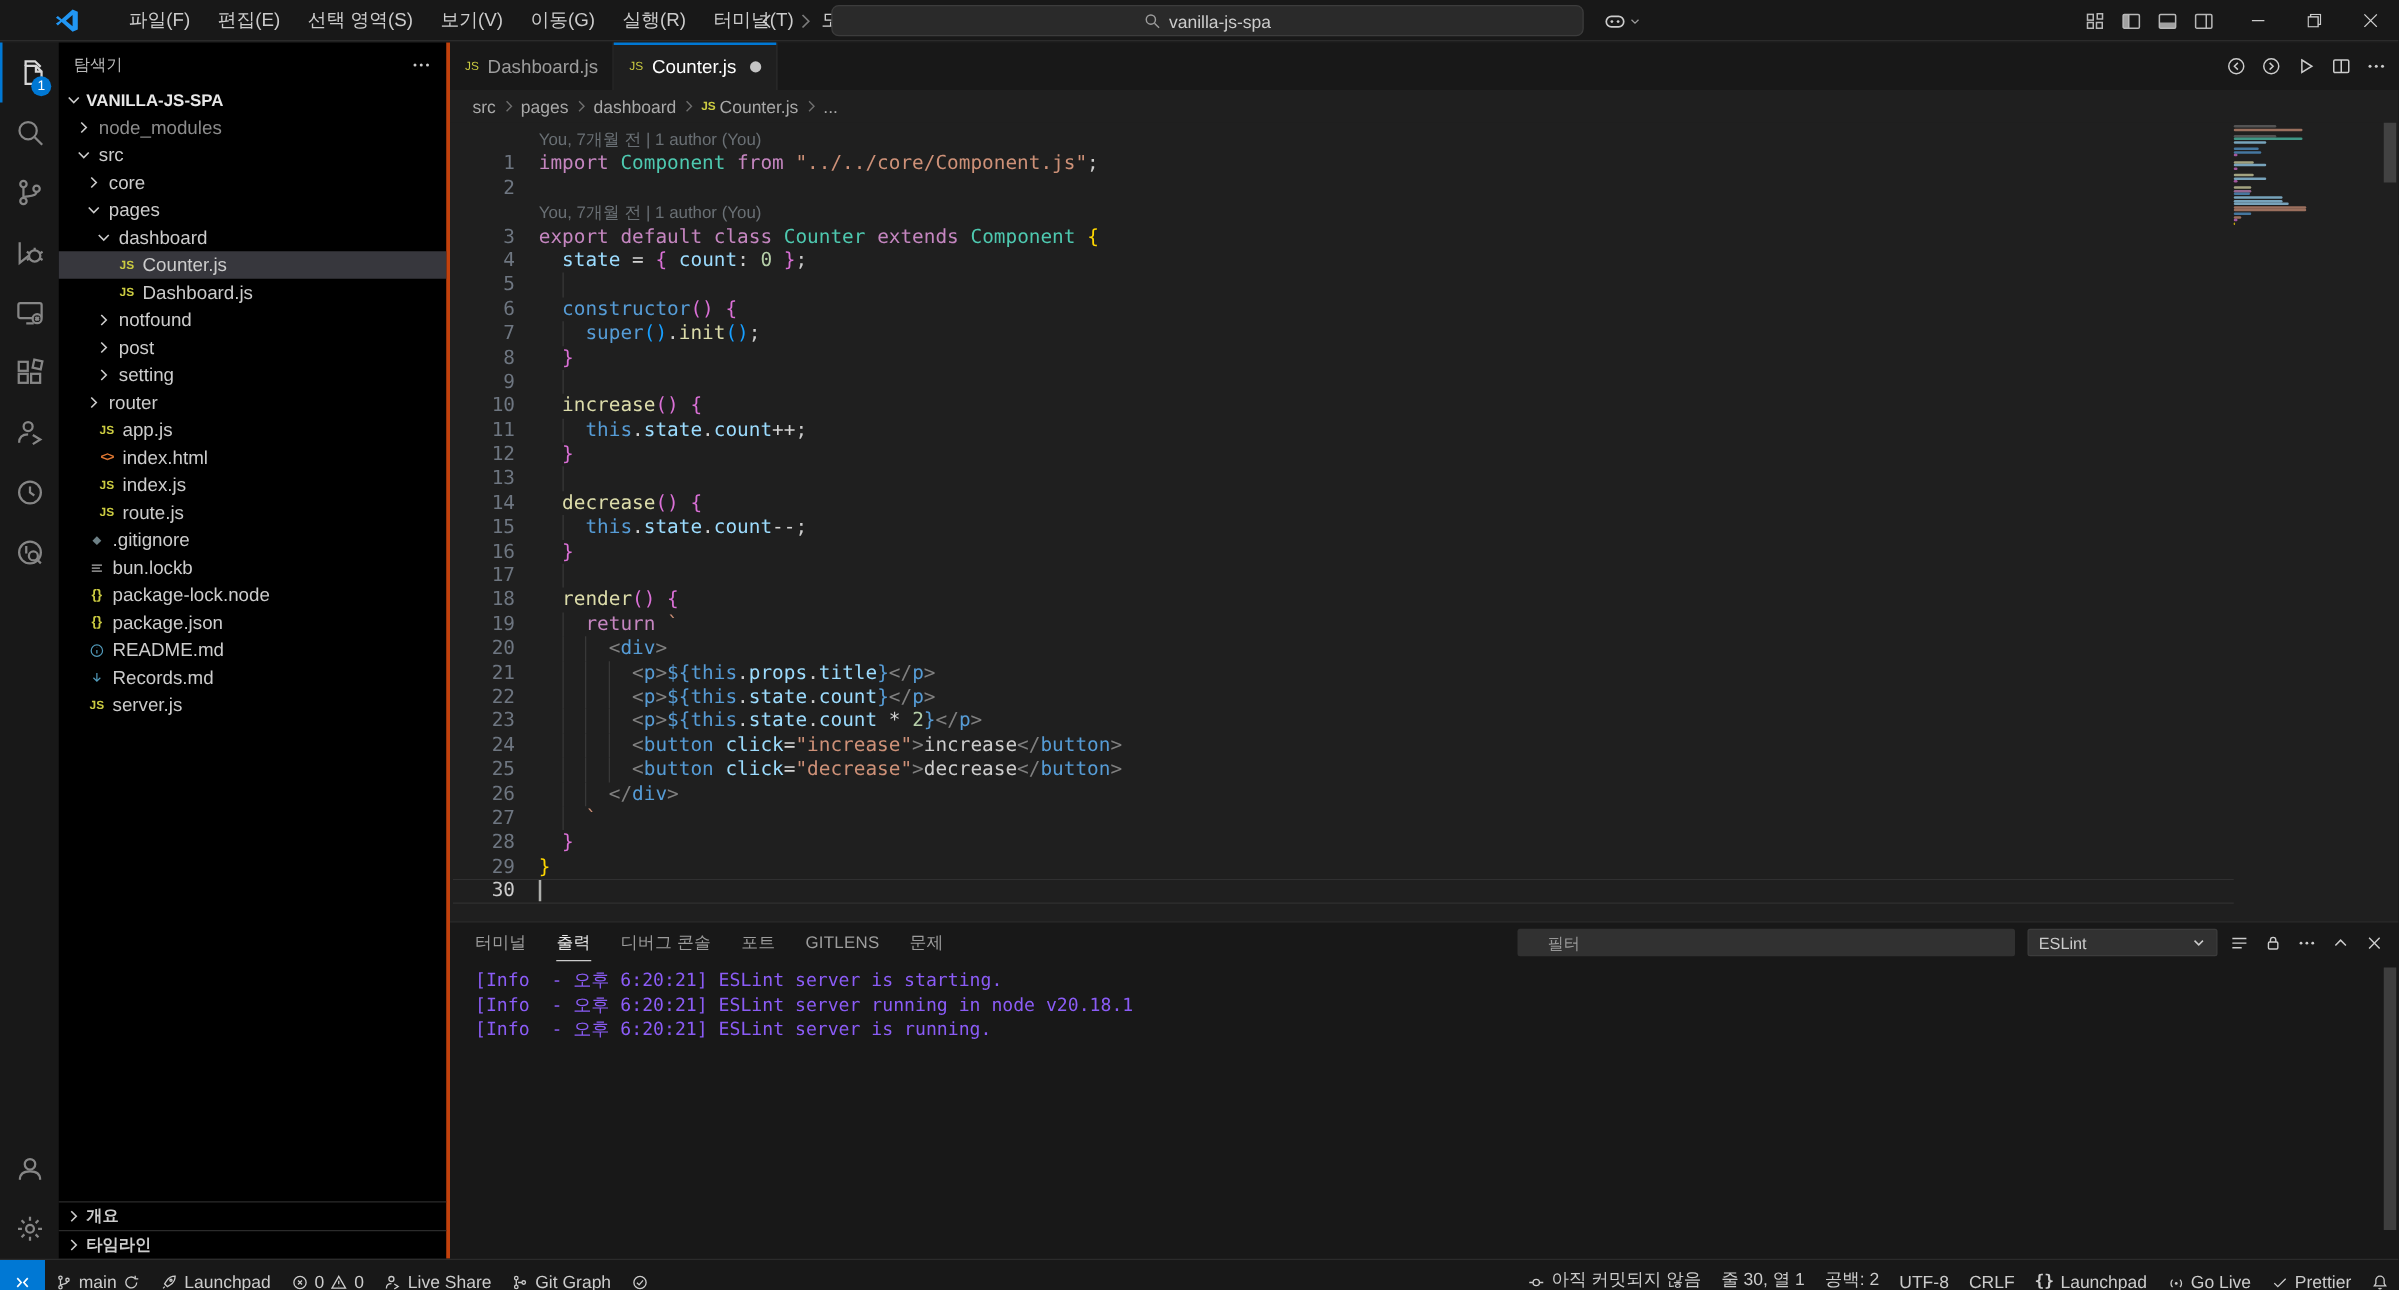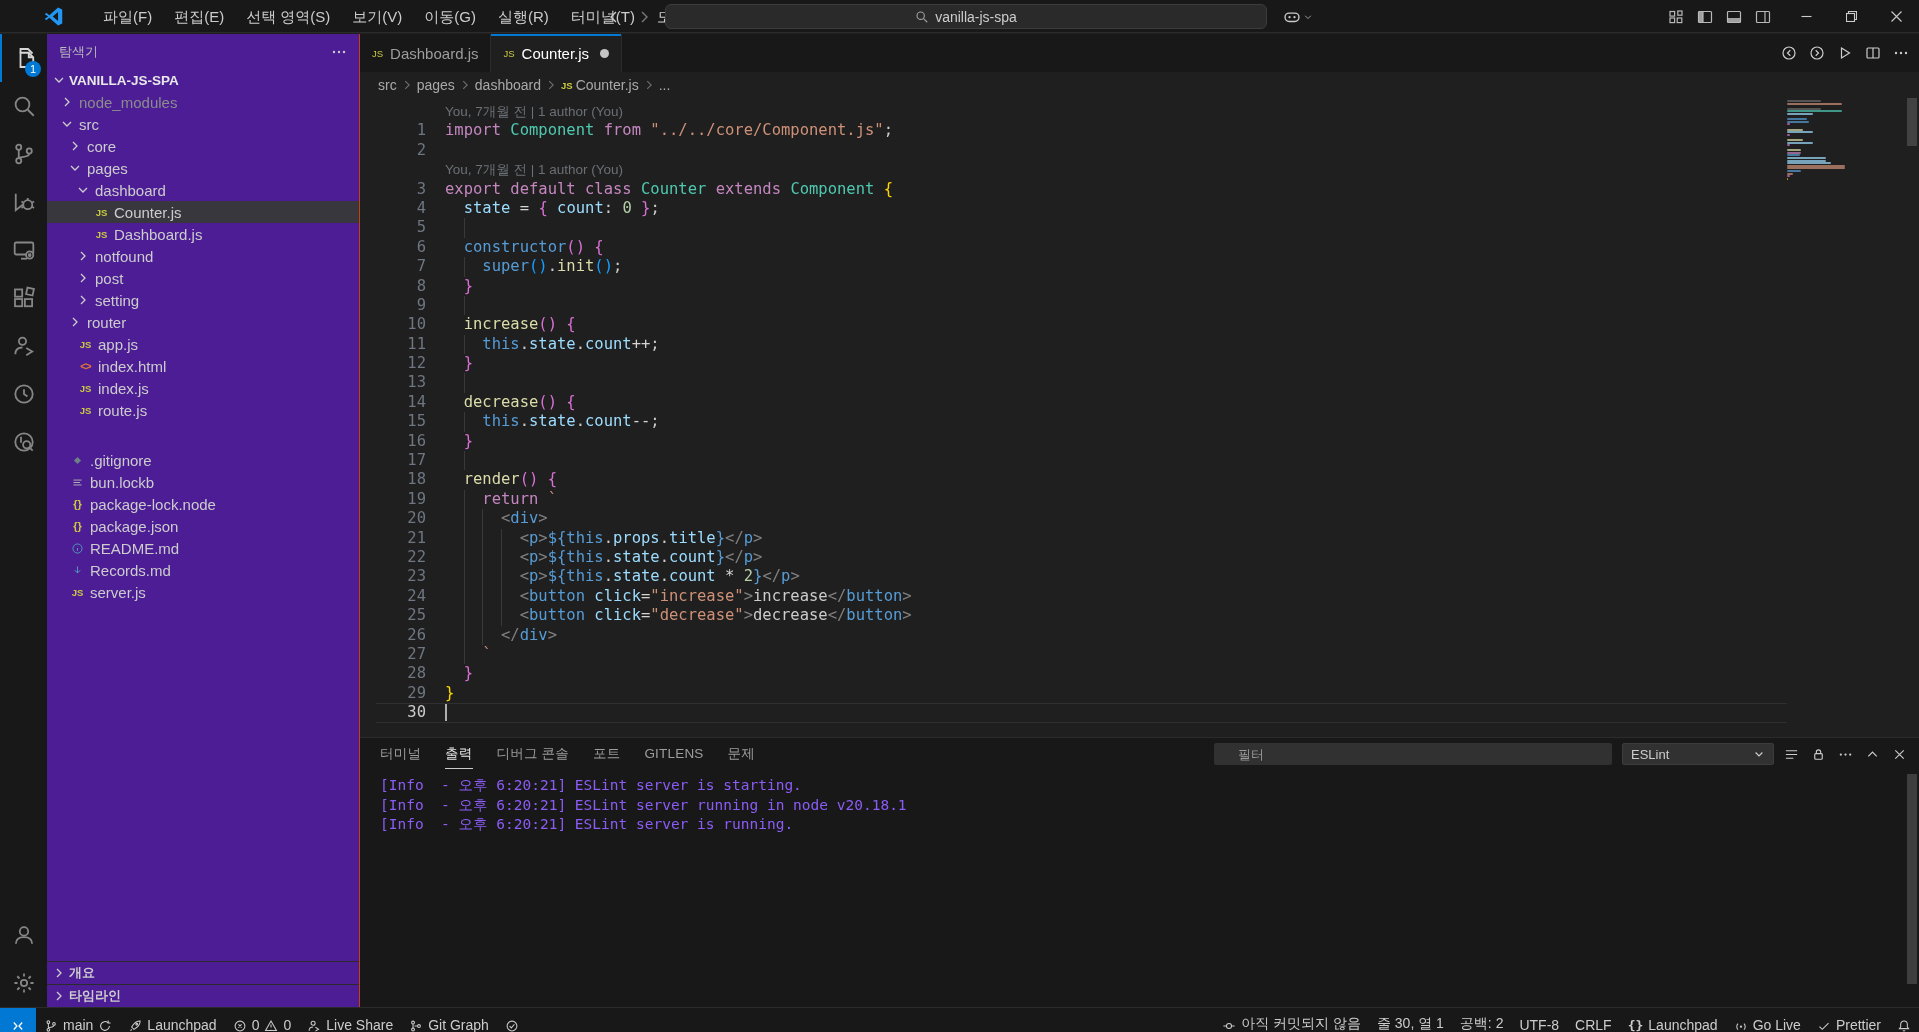--- a/index.html
+++ b/index.html
@@ -28,21 +28,21 @@
 
   
   .activitybar { position:absolute; top:34px; left:0; width:47px; bottom:25px; background:#181818; display:flex; flex-direction:column; }
   .ab-item { position:relative; width:47px; height:48px; display:flex; align-items:center; justify-content:center; color:#868686; }
   .ab-item.active { color:#d7d7d7; border-left:2px solid #0078d4; }
   .ab-item .ic { width:24px; height:24px; }
   .ab-badge { position:absolute; right:6px; bottom:5px; min-width:16px; height:16px; border-radius:9px; background:#0078d4; color:#fff; font-size:11px; line-height:16px; text-align:center; padding:0 3px; }
   .ab-bottom { margin-top:auto; }
 
   
-  .sidebar { position:absolute; top:34px; left:47px; width:313px; bottom:25px; background:#4c1d95; border-right:1px solid #c2410c; font-size:15px; }
+  .sidebar { position:absolute; top:34px; left:47px; width:313px; bottom:25px; background:#000000; border-right:3px solid #c2410c; font-size:15px; }
   .sb-header { height:35px; display:flex; align-items:center; padding:0 12px; color:#bbbbbb; font-size:13px; }
   .sb-header .more { margin-left:auto; width:16px; height:16px; color:#cccccc; }
   .sb-root { height:22px; display:flex; align-items:center; font-weight:700; font-size:13.5px; color:#e7e7e7; padding-left:4px; }
   .sb-root .chev { width:16px; height:16px; color:#cccccc; margin-right:2px; }
   .tree-row { height:22px; display:flex; align-items:center; white-space:nowrap; color:#cccccc; }
   .tree-row.selected { background:#37373d; }
   .tree-row.dim .lbl { color:#8c8c8c; }
   .tree-row .chev { width:16px; height:16px; flex:0 0 16px; color:#cccccc; }
   .tree-row .ficon { width:17px; height:16px; flex:0 0 17px; display:flex; align-items:center; justify-content:center; font-weight:700; }
   .tree-row .lbl { margin-left:4px; }
@@ -57,21 +57,21 @@
   .tab.active { background:#1f1f1f; color:#ffffff; }
   .tab.active::before { content:""; position:absolute; top:0; left:0; right:0; height:2px; background:#0078d4; }
   .tab .dirty { width:9px; height:9px; border-radius:50%; background:#c4c4c4; margin-left:4px; }
   .editor-actions { position:absolute; right:10px; top:0; height:38px; display:flex; align-items:center; gap:12px; color:#cccccc; }
   .editor-actions .ic { width:16px; height:16px; }
   .breadcrumbs { position:absolute; top:38px; left:0; right:0; height:26px; background:#1f1f1f; display:flex; align-items:center; padding-left:18px; font-size:14px; color:#a9a9a9; gap:3px; }
   .breadcrumbs .sep { color:#6e6e6e; width:14px; height:14px; }
   .breadcrumbs .ficon { font-weight:700; }
 
   .code-area { position:absolute; top:64px; left:0; right:0; bottom:270px; background:#1f1f1f; overflow:hidden; }
-  .code-rows { position:absolute; top:4px; left:16px; right:132px; font-family:"DejaVu Sans Mono", monospace; font-size:15.5px; line-height:19.4px; }
+  .code-rows { position:absolute; top:4px; left:2px; right:132px; font-family:"DejaVu Sans Mono", monospace; font-size:15.5px; line-height:19.4px; }
   .crow { display:flex; height:19.4px; }
   .crow .ln { flex:0 0 50px; text-align:right; color:#6e7681; user-select:none; }
   .crow.cur .ln { color:#cccccc; }
   .crow.cur { box-shadow: inset 0 1px 0 #303031, inset 0 -1px 0 #303031; }
   .crow .codecell { margin-left:19px; position:relative; white-space:pre; }
   .crow .blametext { margin-left:19px; color:#6a7075; font-size:13.5px; font-family:"Liberation Sans", sans-serif; line-height:19.4px; }
   .guide { position:absolute; top:0; bottom:0; width:1px; background:#383838; }
   .cursor { position:absolute; top:1px; width:2px; height:17px; background:#aeafad; }
   .minimap { position:absolute; top:2px; right:14px; width:118px; }
   .mm-bar { height:2px; margin-bottom:0.6px; border-radius:1px; opacity:.7; }
@@ -435,21 +435,21 @@
         <div class="tree-row" style="padding-left: 20px;">
           <span class="chev" style="width: 10px; flex: 0 0 10px;"></span>
           <span class="ficon" style="color: rgb(203, 203, 65); font-size: 9.5px;">JS</span>
           <span class="lbl">index.js</span>
         </div>
         <div class="tree-row" style="padding-left: 20px;">
           <span class="chev" style="width: 10px; flex: 0 0 10px;"></span>
           <span class="ficon" style="color: rgb(203, 203, 65); font-size: 9.5px;">JS</span>
           <span class="lbl">route.js</span>
         </div>
-        <div class="tree-row" style="padding-left: 12px; margin-top: 28px;">
+        <div class="tree-row" style="padding-left: 12px;">
           <span class="chev" style="width: 10px; flex: 0 0 10px;"></span>
           <span class="ficon">
             <svg viewBox="0 0 16 16" style="width: 13px; height: 13px;">
               <rect x="4.9" y="4.9" width="6.2" height="6.2" transform="rotate(45 8 8)" fill="#6d8086"></rect>
             </svg>
           </span>
           <span class="lbl">.gitignore</span>
         </div>
         <div class="tree-row" style="padding-left: 12px;">
           <span class="chev" style="width: 10px; flex: 0 0 10px;"></span>

